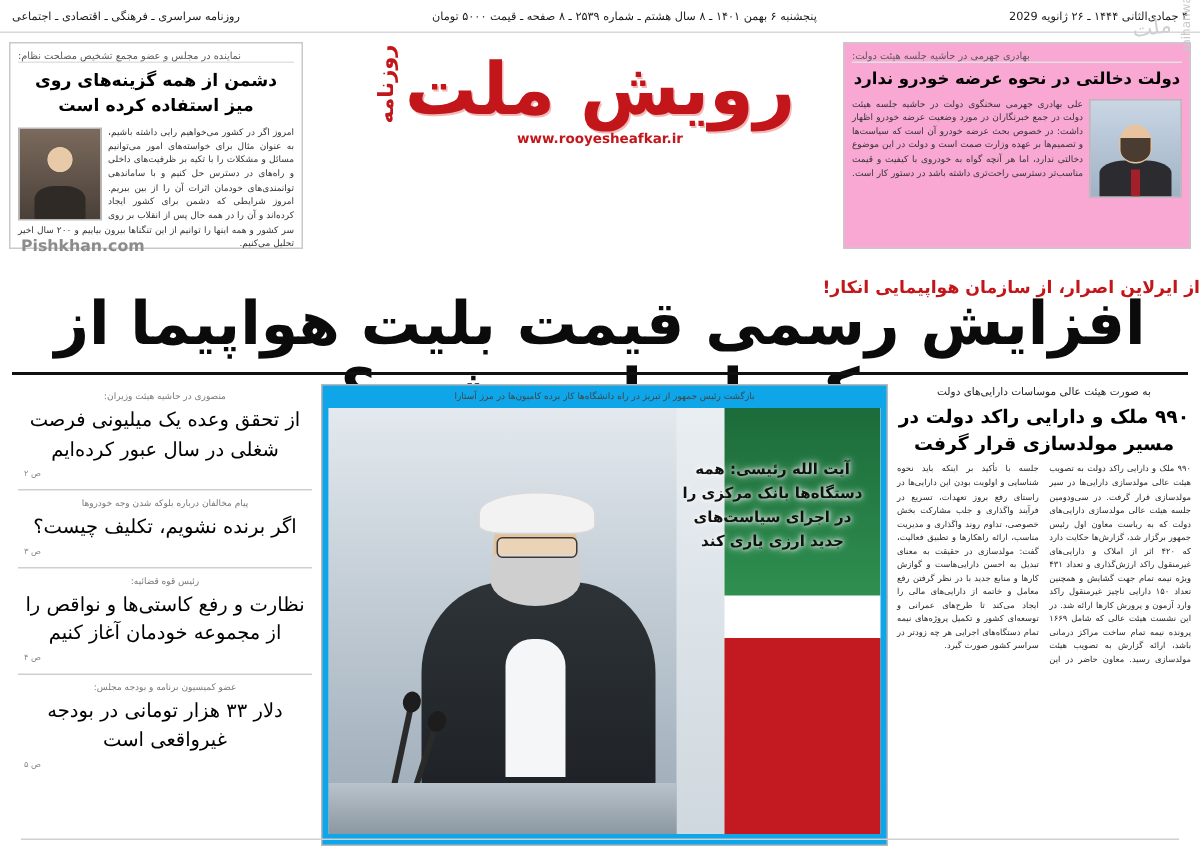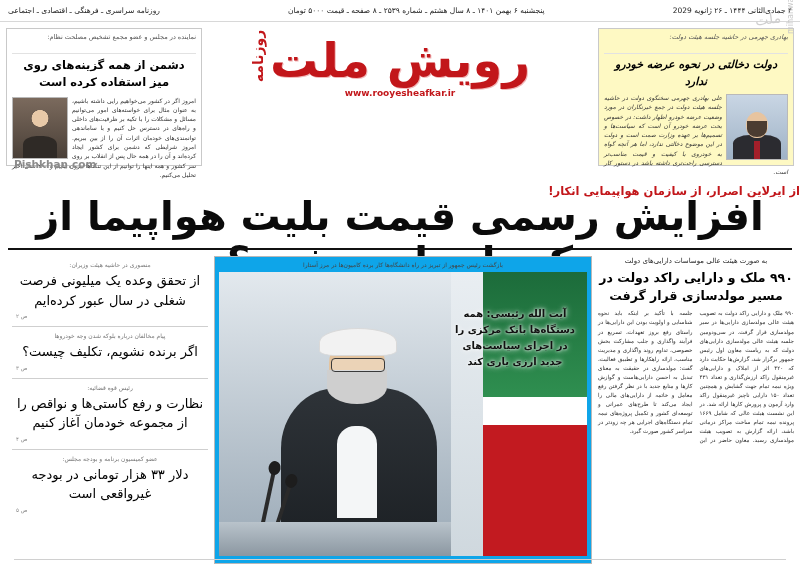--- a/index.html
+++ b/index.html
@@ -50,23 +50,23 @@
     width: 196px;
     height: 138px;
     border: 1px solid #c9c9c9;
     box-sizing: border-box;
     padding: 4px 5px;
     background: #fff;
   }
   .kicker {
     font-size: 6.5px;
     color: #555;
-    text-align: right;
+    text-align: left;
     border-bottom: 1px solid #e2e2e2;
-    padding-bottom: 12px;
+    padding-bottom: 0;
     margin-bottom: 3px;
   }
   .box-left .headline {
     font-size: 11.5px;
     font-weight: bold;
     line-height: 1.5;
     text-align: center;
     color: #000;
     margin-bottom: 4px;
   }
@@ -93,27 +93,26 @@
     position: absolute;
     left: 10px; right: 10px; bottom: 0; height: 22px;
     background: #2f2a26;
     border-radius: 40% 40% 0 0;
   }
 
   
   .box-right {
     position: absolute;
     top: 6px; right: 6px;
-    width: 196px;
+    width: 232px;
     height: 138px;
     border: 1px solid #c9c9c9;
     box-sizing: border-box;
     padding: 4px 5px;
-    background: #fef9c3;
-    font-style: italic;
+    background: #f9a8d4;
   }
   .box-right .headline {
     font-size: 11px;
     font-weight: bold;
     line-height: 1.5;
     text-align: center;
     color: #000;
     margin-bottom: 3px;
   }
   .box-right .body {

